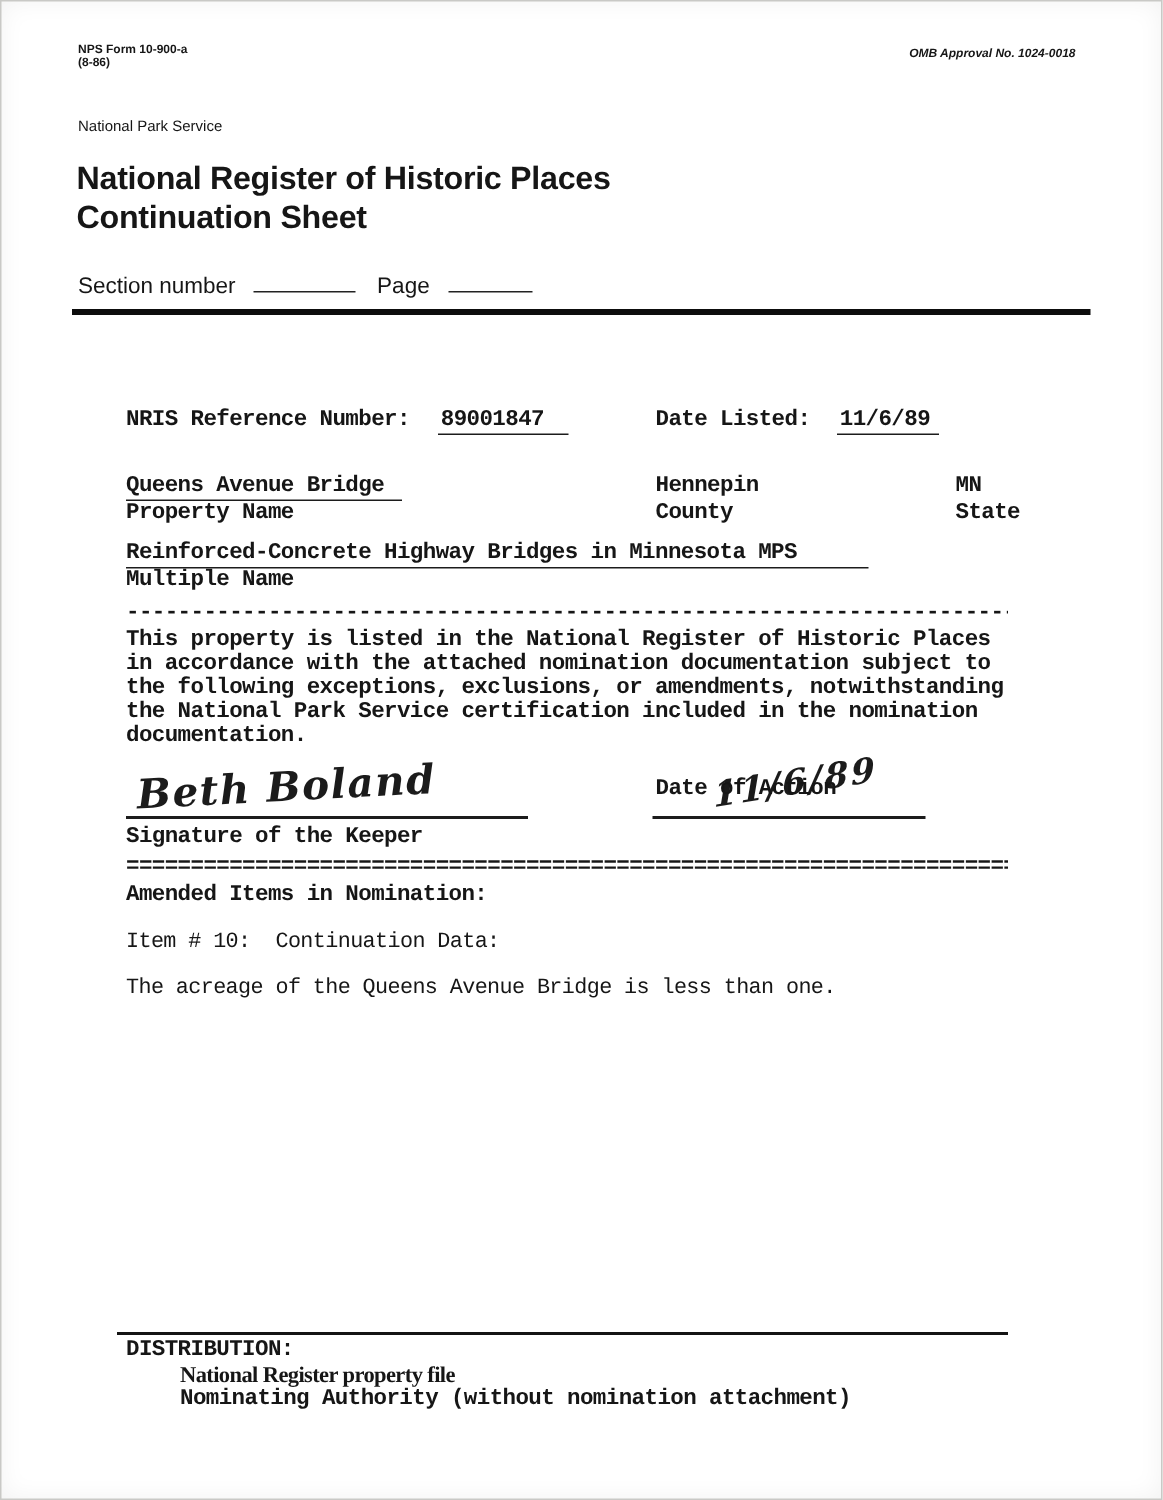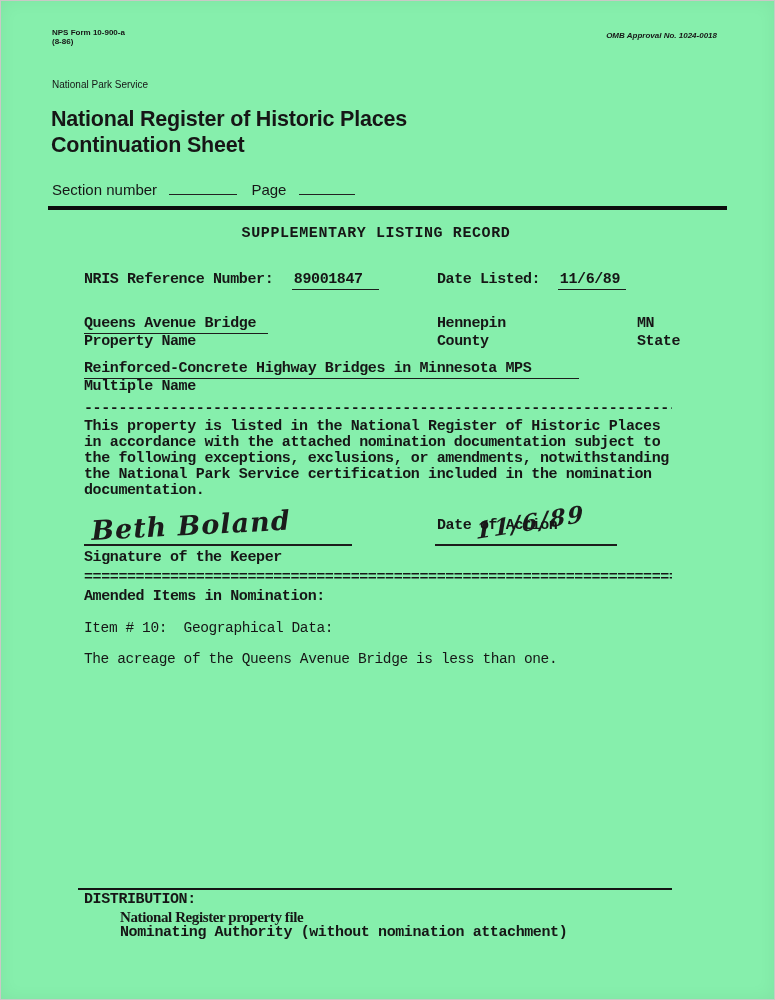--- a/index.html
+++ b/index.html
@@ -1,20 +1,20 @@
 <!DOCTYPE html>
 <html><head>
 <meta charset="utf-8">
 <style>
   html,body{margin:0;padding:0;background:#d9d9d6;}
   .page{
     position:relative;
     width:775px;height:1000px;
     margin:0 auto;
-    background:#86efac;
+    background:#ffffff;
     box-shadow:inset 0 0 0 1px #c9c9c6, inset 0 0 18px rgba(0,0,0,.06);
     font-family:"Liberation Mono","DejaVu Sans Mono",monospace;
     color:#161616;
     overflow:hidden;
   }
   .abs{position:absolute;}
   .sans{font-family:"Liberation Sans","DejaVu Sans",sans-serif;}
   .tiny{font-size:8px;line-height:9px;font-weight:700;letter-spacing:0;}
   .dept{font-size:15px;font-weight:700;}
   .agency{font-size:10px;font-weight:400;}
@@ -57,21 +57,20 @@
 
   <div class="abs sans secline" style="left:52px;top:181px;">
     <span>Section number</span>
     <span class="blank" style="width:68px;margin:0 10px 0 8px;"></span>
     <span>Page</span>
     <span class="blank" style="width:56px;margin-left:8px;"></span>
   </div>
 
   <div class="abs rule" style="left:48px;top:206px;width:679px;height:4px;"></div>
 
-  <div class="abs mono-b center" style="left:84px;top:226px;width:584px;letter-spacing:0.6px;">SUPPLEMENTARY LISTING RECORD</div>
 
   <div class="abs mono-b" style="left:84px;top:272px;">
     <span>NRIS Reference Number:</span>
     <span class="uline" style="margin-left:10px;padding-left:2px;padding-right:16px;">89001847</span>
   </div>
   <div class="abs mono-b" style="left:437px;top:272px;">
     <span>Date Listed:</span>
     <span class="uline" style="margin-left:9px;padding-left:2px;padding-right:6px;">11/6/89</span>
   </div>
 
@@ -100,21 +99,21 @@
 
   <div class="abs handdate" style="left:476px;top:517px;">11/6/89</div>
   <div class="abs" style="left:435px;top:544px;width:182px;height:2px;background:#1c1c1c;"></div>
 
   <div class="abs mono-b" style="left:84px;top:550px;">Signature of the Keeper</div>
   <div class="abs mono-b" style="left:437px;top:518px;">Date of Action</div>
 
   <div class="abs mono-b sep" style="left:84px;top:570px;">========================================================================================</div>
 
   <div class="abs mono-b" style="left:84px;top:589px;">Amended Items in Nomination:</div>
-  <div class="abs mono-r pre" style="left:84px;top:620px;">Item # 10:  Geographical Data:</div>
+  <div class="abs mono-r pre" style="left:84px;top:620px;">Item # 10:  Continuation Data:</div>
   <div class="abs mono-r" style="left:84px;top:651px;">The acreage of the Queens Avenue Bridge is less than one.</div>
 
   <div class="abs" style="left:78px;top:888px;width:594px;height:2px;background:#141414;"></div>
   <div class="abs mono-b" style="left:84px;top:892px;">DISTRIBUTION:</div>
   <div class="abs mono-b" style="left:120px;top:909px;font-family:Liberation Serif, serif;">National Register property file</div>
   <div class="abs mono-b" style="left:120px;top:925px;">Nominating Authority (without nomination attachment)</div>
 
 </div>
 
 </body></html>

